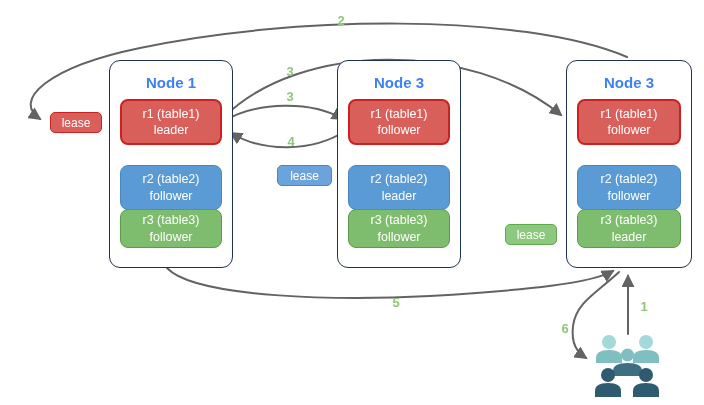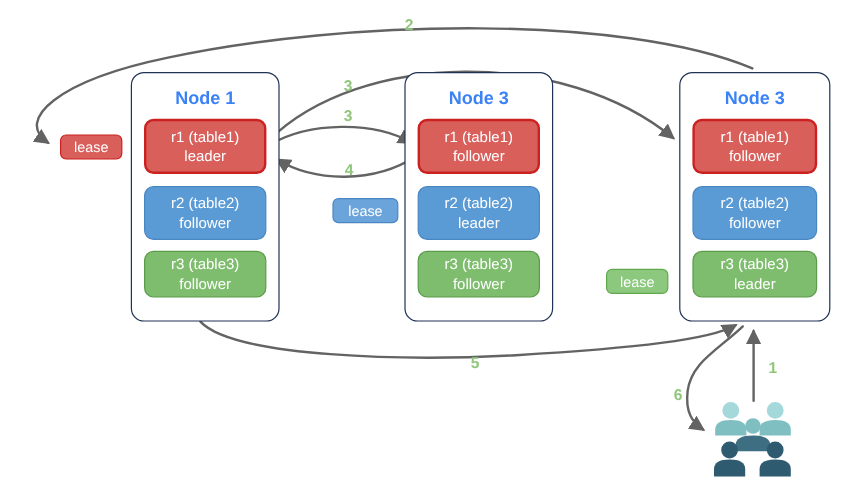--- a/index.html
+++ b/index.html
@@ -17,21 +17,21 @@
   }
   .replica{
     position:absolute;left:10px;right:10px;border-radius:8px;box-sizing:border-box;
     display:flex;flex-direction:column;align-items:center;justify-content:center;
     color:#ffffff;font-size:12.5px;line-height:1.3;text-align:left;
   }
   .replica.red{background:#d95f5b;border:2px solid #cb2221;}
   .replica.blue{background:#5b9bd5;border:1.5px solid #4a87c2;}
   .replica.green{background:#7ebd6d;border:1.5px solid #5a9c49;}
   .r1{top:38px;height:46px;}
-  .r2{top:94px;height:45px;}
+  .r2{top:104px;height:45px;}
   .r3{top:148px;height:39px;}
   .lease{
     position:absolute;width:52px;height:21px;border-radius:5px;box-sizing:border-box;
     display:flex;align-items:center;justify-content:center;
     color:#ffffff;font-size:12px;
   }
   .lease.red{background:#d95f5b;border:1.5px solid #cb2221;}
   .lease.blue{background:#6aa4da;border:1.5px solid #4a87c2;}
   .lease.green{background:#8cc87e;border:1.5px solid #61a94f;}
   .step{

